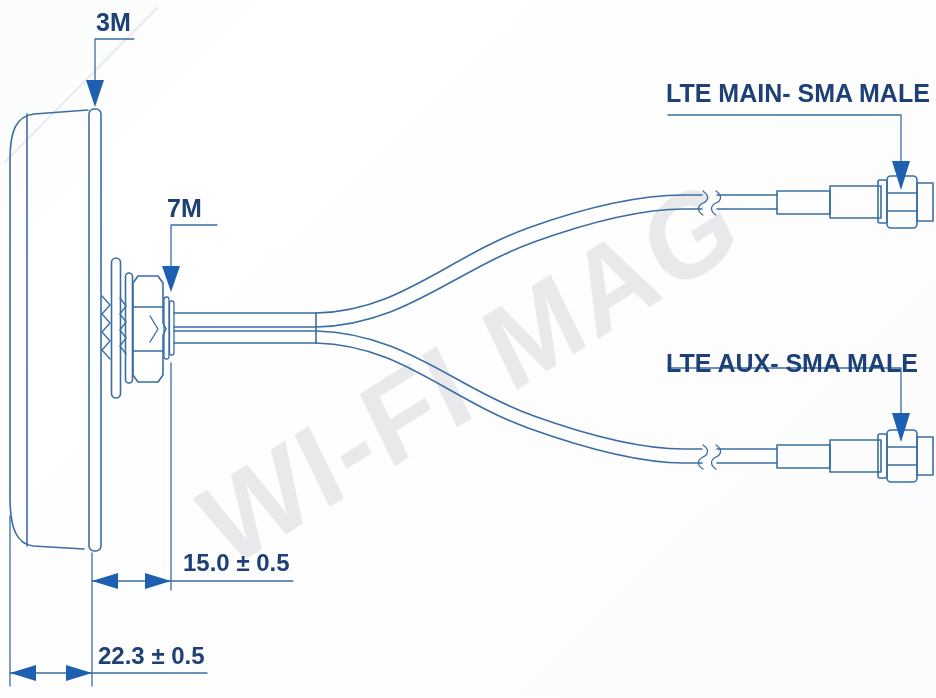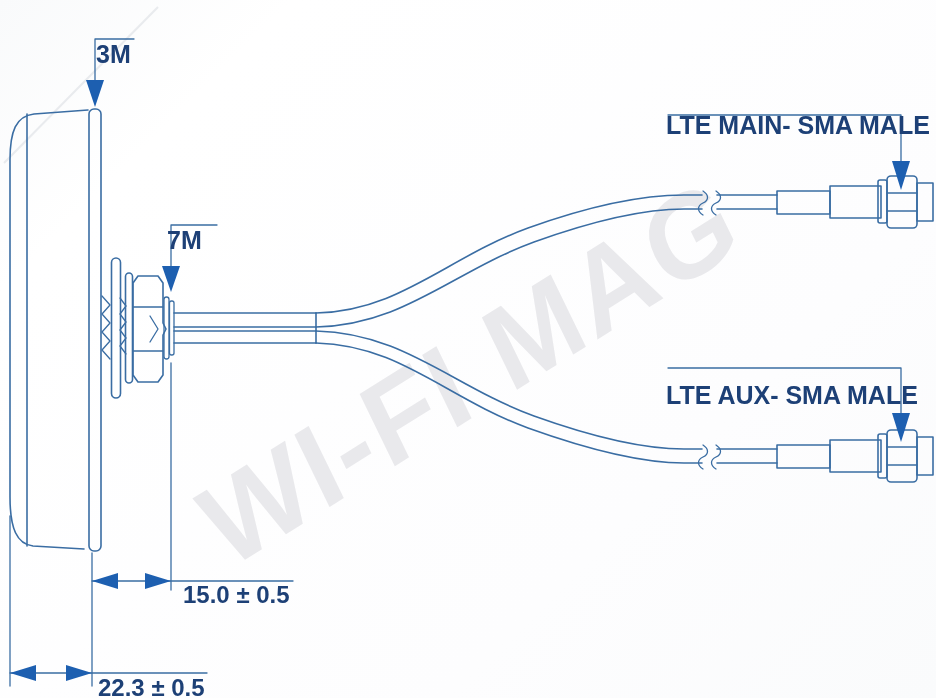--- a/index.html
+++ b/index.html
@@ -31,21 +31,20 @@
   .ln{stroke:var(--line);fill:none;stroke-width:1.6;stroke-linecap:round;stroke-linejoin:round;}
   .thin{stroke-width:1.3;}
   .ar{fill:var(--arrow);stroke:none;}
   .faint{stroke:#e9ebee;stroke-width:2;fill:none;}
   .label{
     position:absolute;
     color:var(--ink);
     font-weight:600;
     white-space:nowrap;
     line-height:1;
-    margin-top:32px;
   }
   .callout{font-size:25px;}
   .dim{font-size:24px;}
 </style>
 </head>
 <body>
 
 <div class="canvas">
 
   <div class="wm">WI-FI MAG</div>

